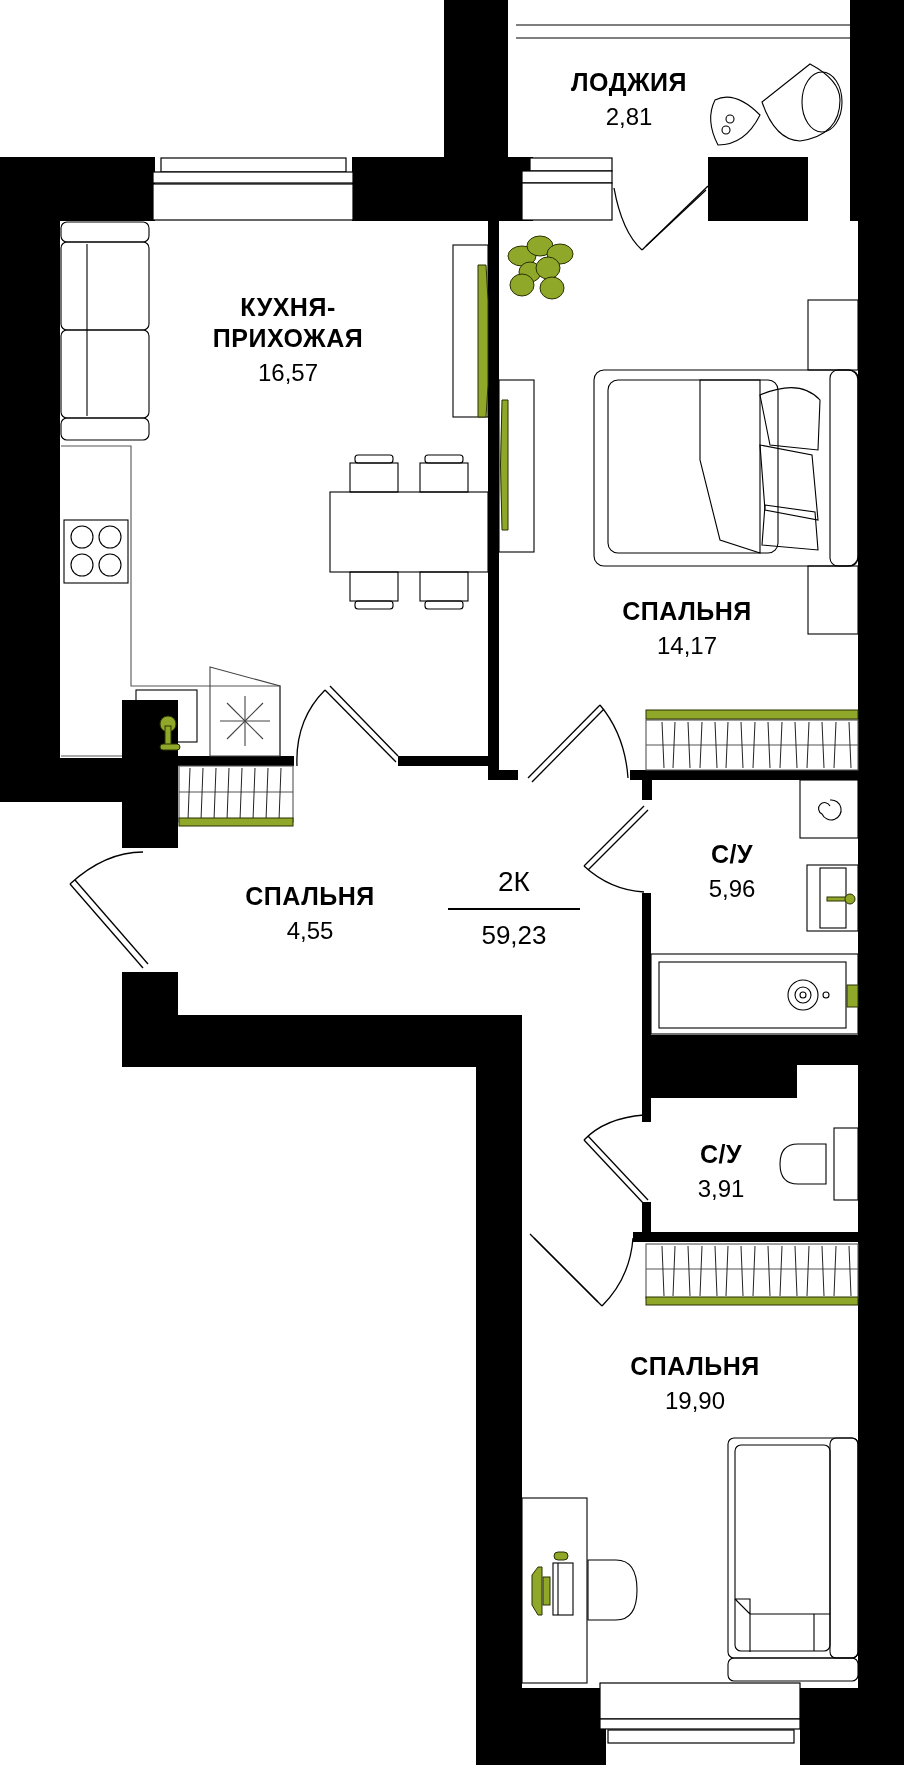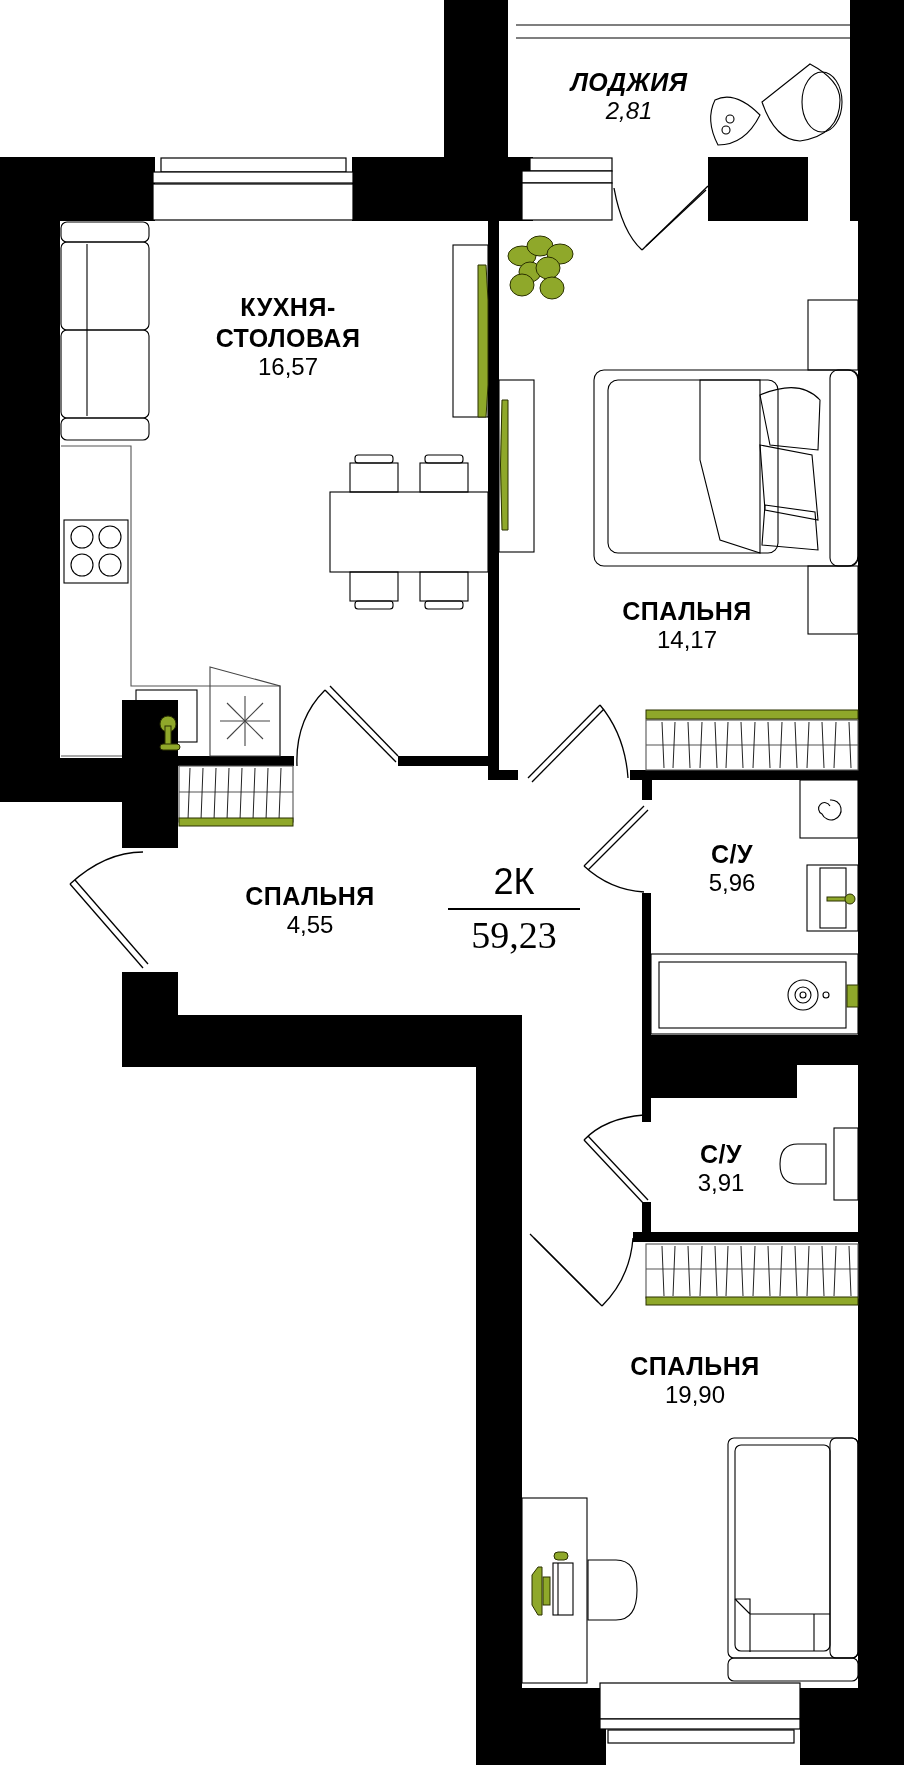--- a/index.html
+++ b/index.html
@@ -1,25 +1,25 @@
 <!DOCTYPE html>
 <html><head>
 <meta charset="utf-8">
 <style>
   html, body { margin: 0; padding: 0; background: #ffffff; }
   body { width: 904px; height: 1765px; position: relative; overflow: hidden;
          font-family: "Liberation Sans", "DejaVu Sans", sans-serif; color: #000; }
   #plan { position: absolute; left: 0; top: 0; width: 904px; height: 1765px; }
   .lbl { position: absolute; text-align: center; transform: translateX(-50%); white-space: nowrap; line-height: 1.15; }
   .room-name { font-weight: 700; font-size: 25px; letter-spacing: 0.5px; display: block; }
-  .room-area { font-weight: 400; font-size: 24px; display: block; }
+  .room-area { font-weight: 400; font-size: 24px; display: block; margin-top: 6px; }
   .sum { position: absolute; left: 514px; top: 862px; transform: translateX(-50%); text-align: center; width: 132px; }
-  .sum-type { font-size: 36px; display: block; line-height: 40px; }
+  .sum-type { font-size: 28px; display: block; line-height: 40px; }
   .sum-line { display: block; height: 2px; background: #000; margin: 6px 0 4px; }
-  .sum-area { font-size: 38px; display: block; line-height: 42px; font-family: Liberation Serif, serif; }
+  .sum-area { font-size: 26px; display: block; line-height: 42px; }
 </style>
 </head>
 <body>
 
 <svg id="plan" viewBox="0 0 904 1765" xmlns="http://www.w3.org/2000/svg">
 
   <g fill="#000">
 
     <rect x="0" y="157" width="60" height="625"></rect>
     <rect x="0" y="157" width="155" height="64"></rect>
@@ -262,28 +262,28 @@
       <ellipse cx="540" cy="246" rx="13" ry="10"></ellipse>
       <ellipse cx="560" cy="254" rx="13" ry="10"></ellipse>
       <ellipse cx="530" cy="272" rx="11" ry="10"></ellipse>
       <ellipse cx="548" cy="268" rx="12" ry="11"></ellipse>
       <ellipse cx="522" cy="285" rx="12" ry="11"></ellipse>
       <ellipse cx="552" cy="288" rx="12" ry="11"></ellipse>
     </g>
   </g>
 </svg>
 
-<div class="lbl" style="left:629px; top:68px;font-style:italic;">
+<div class="lbl" style="left:629px; top:68px;">
   <span class="room-name">ЛОДЖИЯ</span>
   <span class="room-area">2,81</span>
 </div>
 
 <div class="lbl" style="left:288px; top:293px;text-align:center;">
   <span class="room-name">КУХНЯ-</span>
-  <span class="room-name" style="margin-top:2px;">СТОЛОВАЯ</span>
+  <span class="room-name" style="margin-top:2px;">ПРИХОЖАЯ</span>
   <span class="room-area">16,57</span>
 </div>
 
 <div class="lbl" style="left:687px; top:597px;">
   <span class="room-name">СПАЛЬНЯ</span>
   <span class="room-area">14,17</span>
 </div>
 
 <div class="lbl" style="left:310px; top:882px;">
   <span class="room-name">СПАЛЬНЯ</span>

